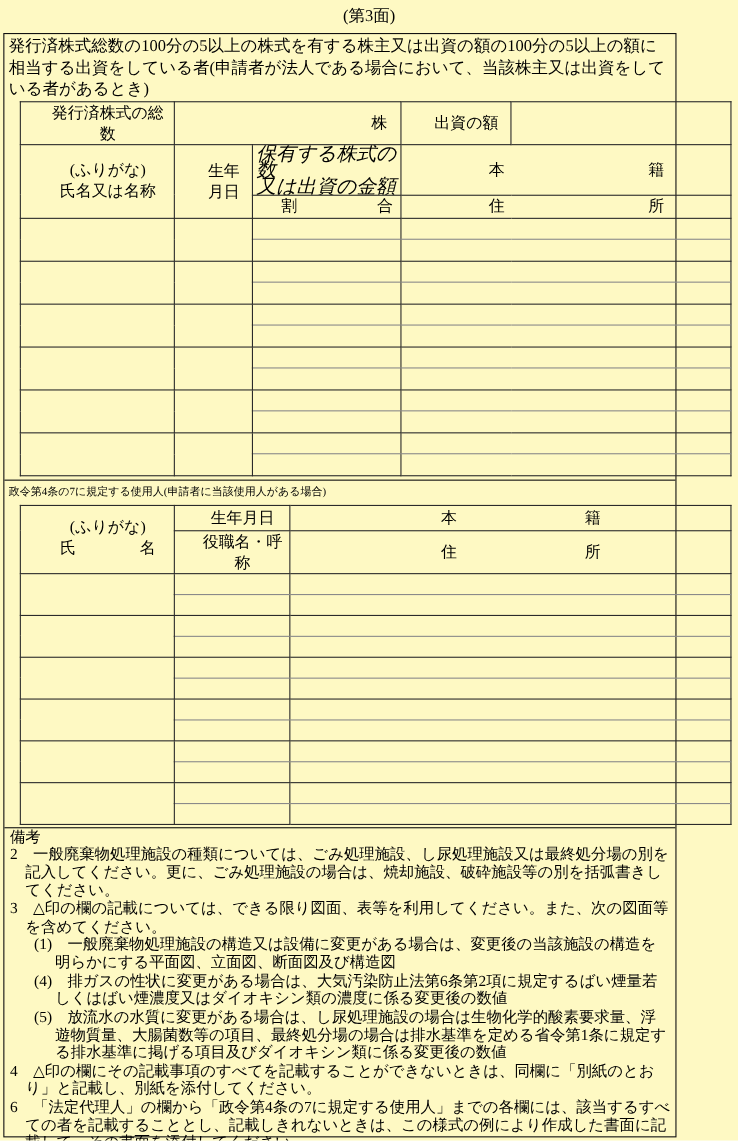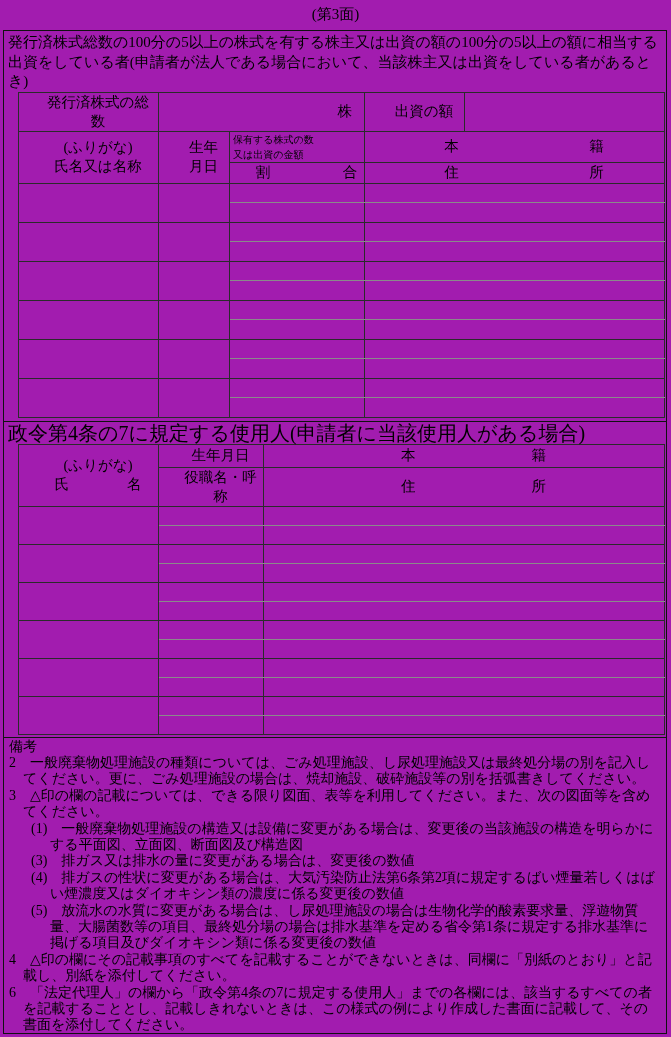--- a/index.html
+++ b/index.html
@@ -1,45 +1,45 @@
 <!DOCTYPE html>
 <html><head>
 <meta charset="utf-8">
 <style>
   html,body{margin:0;padding:0;background:#fff;}
   .page{
-    position:relative;width:671px;height:1037px;background:#a21caf;color:#000;
+    position:relative;width:671px;height:1037px;background:#fef9c3;color:#000;
     font-family:"Liberation Serif","DejaVu Serif",serif;overflow:hidden;
   }
   .page-title{text-align:center;font-size:15px;padding-top:5px;height:24px;box-sizing:border-box;}
   .outer-box{
-    position:absolute;left:3px;top:30px;width:664px;height:1004px;
+    position:absolute;left:3px;top:30px;width:612px;height:1004px;
     border:1.5px solid #111;box-sizing:border-box;
   }
   .intro{font-size:15px;line-height:19.5px;padding:2px 2px 0 4px;}
   table{border-collapse:collapse;table-layout:fixed;margin-left:14px;width:646px;}
   td{
     border:1px solid #2b2b2b;padding:0 4px;font-size:14.5px;vertical-align:middle;
     box-sizing:border-box;overflow:hidden;
   }
   .c{text-align:center;padding-left:23px;}
   .pre{white-space:pre-line;line-height:19px;}
   .t1 tr.rA td{height:24px;}
   .t1 tr.b1 td{height:31px;}
   .t1 tr.b2 td{height:21px;}
   .t1 tr.g1 td,.t1 tr.g2 td{height:19.5px;}
-  .t1 .shl{white-space:pre-line;line-height:15px;font-size:10px;padding:0 3px;}
+  .t1 .shl{white-space:pre-line;line-height:15px;font-size:18px;padding:0 3px;font-style:italic;}
   .t1 .unit{text-align:right;padding-right:12px;}
   .t1 tr.g1 td:nth-child(3),.t1 tr.g1 td:nth-child(4){border-bottom-color:#8a8a8a;}
   .t2 tr.h1 td,.t2 tr.h2 td{height:23px;}
   .t2 tr.g1 td,.t2 tr.g2 td{height:19px;}
   .t2 tr.g1 td:nth-child(2),.t2 tr.g1 td:nth-child(3){border-bottom-color:#8a8a8a;}
   .section-hdr{
     border-top:1.5px solid #111;margin-top:3px;padding:2px 2px 2px 4px;
-    font-size:20px;line-height:18px;font-family:Liberation Serif, serif;
+    font-size:10px;line-height:18px;font-family:Liberation Serif, serif;
   }
   .notes{
     border-top:1.5px solid #111;margin-top:2px;padding:1px 4px 0 5px;
     font-size:14px;line-height:16.4px;
   }
   .note-head{padding-left:0;}
   .note-l1{padding-left:14px;text-indent:-14px;}
   .note-l2{padding-left:41px;text-indent:-19px;}
 </style>
 </head>
@@ -229,21 +229,20 @@
             <td></td>
           </tr>
       </tbody>
     </table>
 
     <div class="notes">
       <div class="note-head">備考</div>
       <div class="note-l1">2　一般廃棄物処理施設の種類については、ごみ処理施設、し尿処理施設又は最終処分場の別を記入してください。更に、ごみ処理施設の場合は、焼却施設、破砕施設等の別を括弧書きしてください。</div>
       <div class="note-l1">3　△印の欄の記載については、できる限り図面、表等を利用してください。また、次の図面等を含めてください。</div>
       <div class="note-l2">(1)　一般廃棄物処理施設の構造又は設備に変更がある場合は、変更後の当該施設の構造を明らかにする平面図、立面図、断面図及び構造図</div>
-      <div class="note-l2">(3)　排ガス又は排水の量に変更がある場合は、変更後の数値</div>
       <div class="note-l2">(4)　排ガスの性状に変更がある場合は、大気汚染防止法第6条第2項に規定するばい煙量若しくはばい煙濃度又はダイオキシン類の濃度に係る変更後の数値</div>
       <div class="note-l2">(5)　放流水の水質に変更がある場合は、し尿処理施設の場合は生物化学的酸素要求量、浮遊物質量、大腸菌数等の項目、最終処分場の場合は排水基準を定める省令第1条に規定する排水基準に掲げる項目及びダイオキシン類に係る変更後の数値</div>
       <div class="note-l1">4　△印の欄にその記載事項のすべてを記載することができないときは、同欄に「別紙のとおり」と記載し、別紙を添付してください。</div>
       <div class="note-l1">6　「法定代理人」の欄から「政令第4条の7に規定する使用人」までの各欄には、該当するすべての者を記載することとし、記載しきれないときは、この様式の例により作成した書面に記載して、その書面を添付してください。</div>
 
     </div>
 
   </div>
 </div>
 

